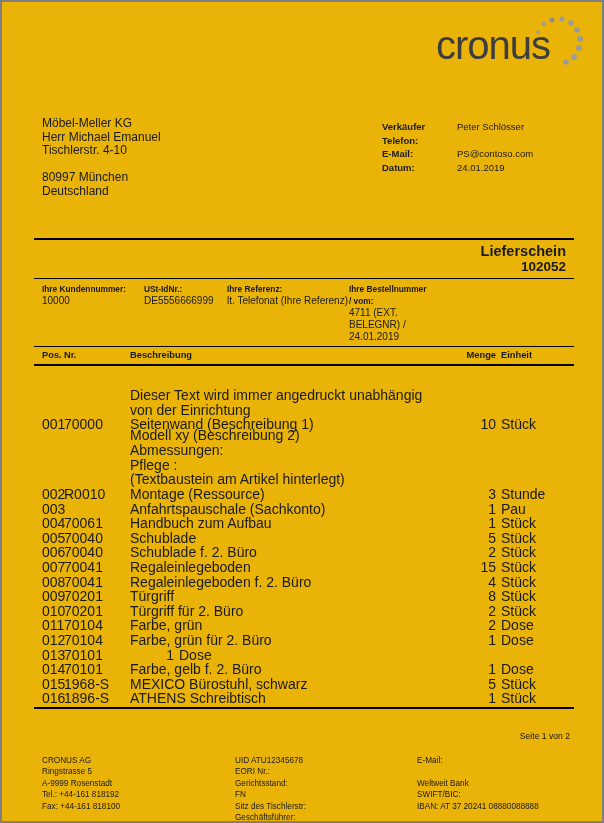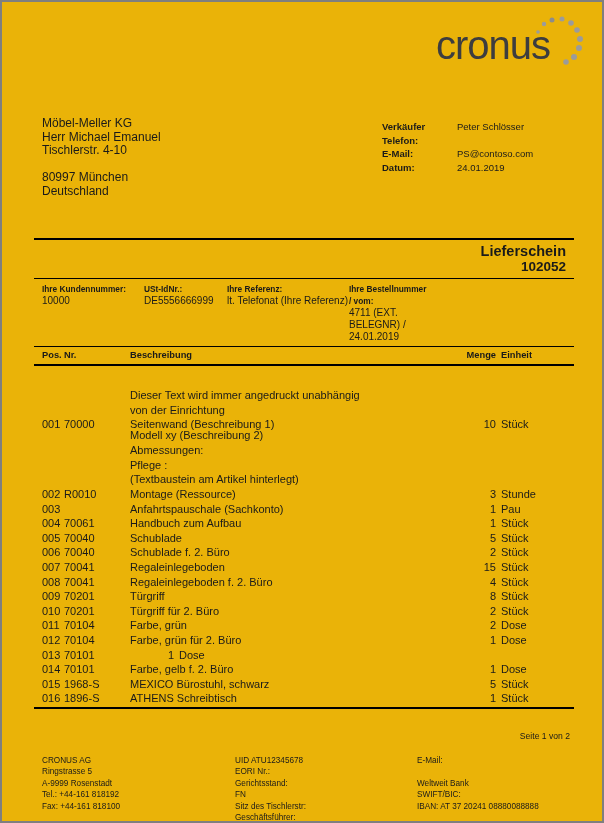--- a/index.html
+++ b/index.html
@@ -40,21 +40,21 @@
   .info-value { font-size:10px; line-height:12px; }
   
   .thead { display:flex; padding:3px 8px 4px 8px; font-size:9.3px; font-weight:bold; }
   .c-pos  { width:22px; }
   .c-nr   { width:66px; }
   .c-desc { flex:1; }
   .c-qty  { width:44px; text-align:right; }
   .c-unit { width:70px; padding-left:5px; }
   .tbody { padding:0 8px; }
   .tbody .spacer-top { height:22px; }
-  .trow { display:flex; align-items:flex-start; min-height:14.6px; font-size:11px; line-height:14.6px; }
+  .trow { display:flex; align-items:flex-start; min-height:14.6px; font-size:14px; line-height:14.6px; }
   .trow.multi { min-height:26px; }
   .trow.multi .c-desc { line-height:11.3px; padding-top:1.8px; }
   .rule-end { border-top:2px solid #000; margin-top:1px; }
   
   .page-num { position:absolute; right:32px; top:729px; font-size:8.6px; }
   .footer { position:absolute; left:40px; top:753px; width:532px; font-size:8.2px; line-height:11.4px; }
   .fcol { position:absolute; top:0; }
   .fcol-1 { left:0; }
   .fcol-2 { left:193px; }
   .fcol-3 { left:375px; }

